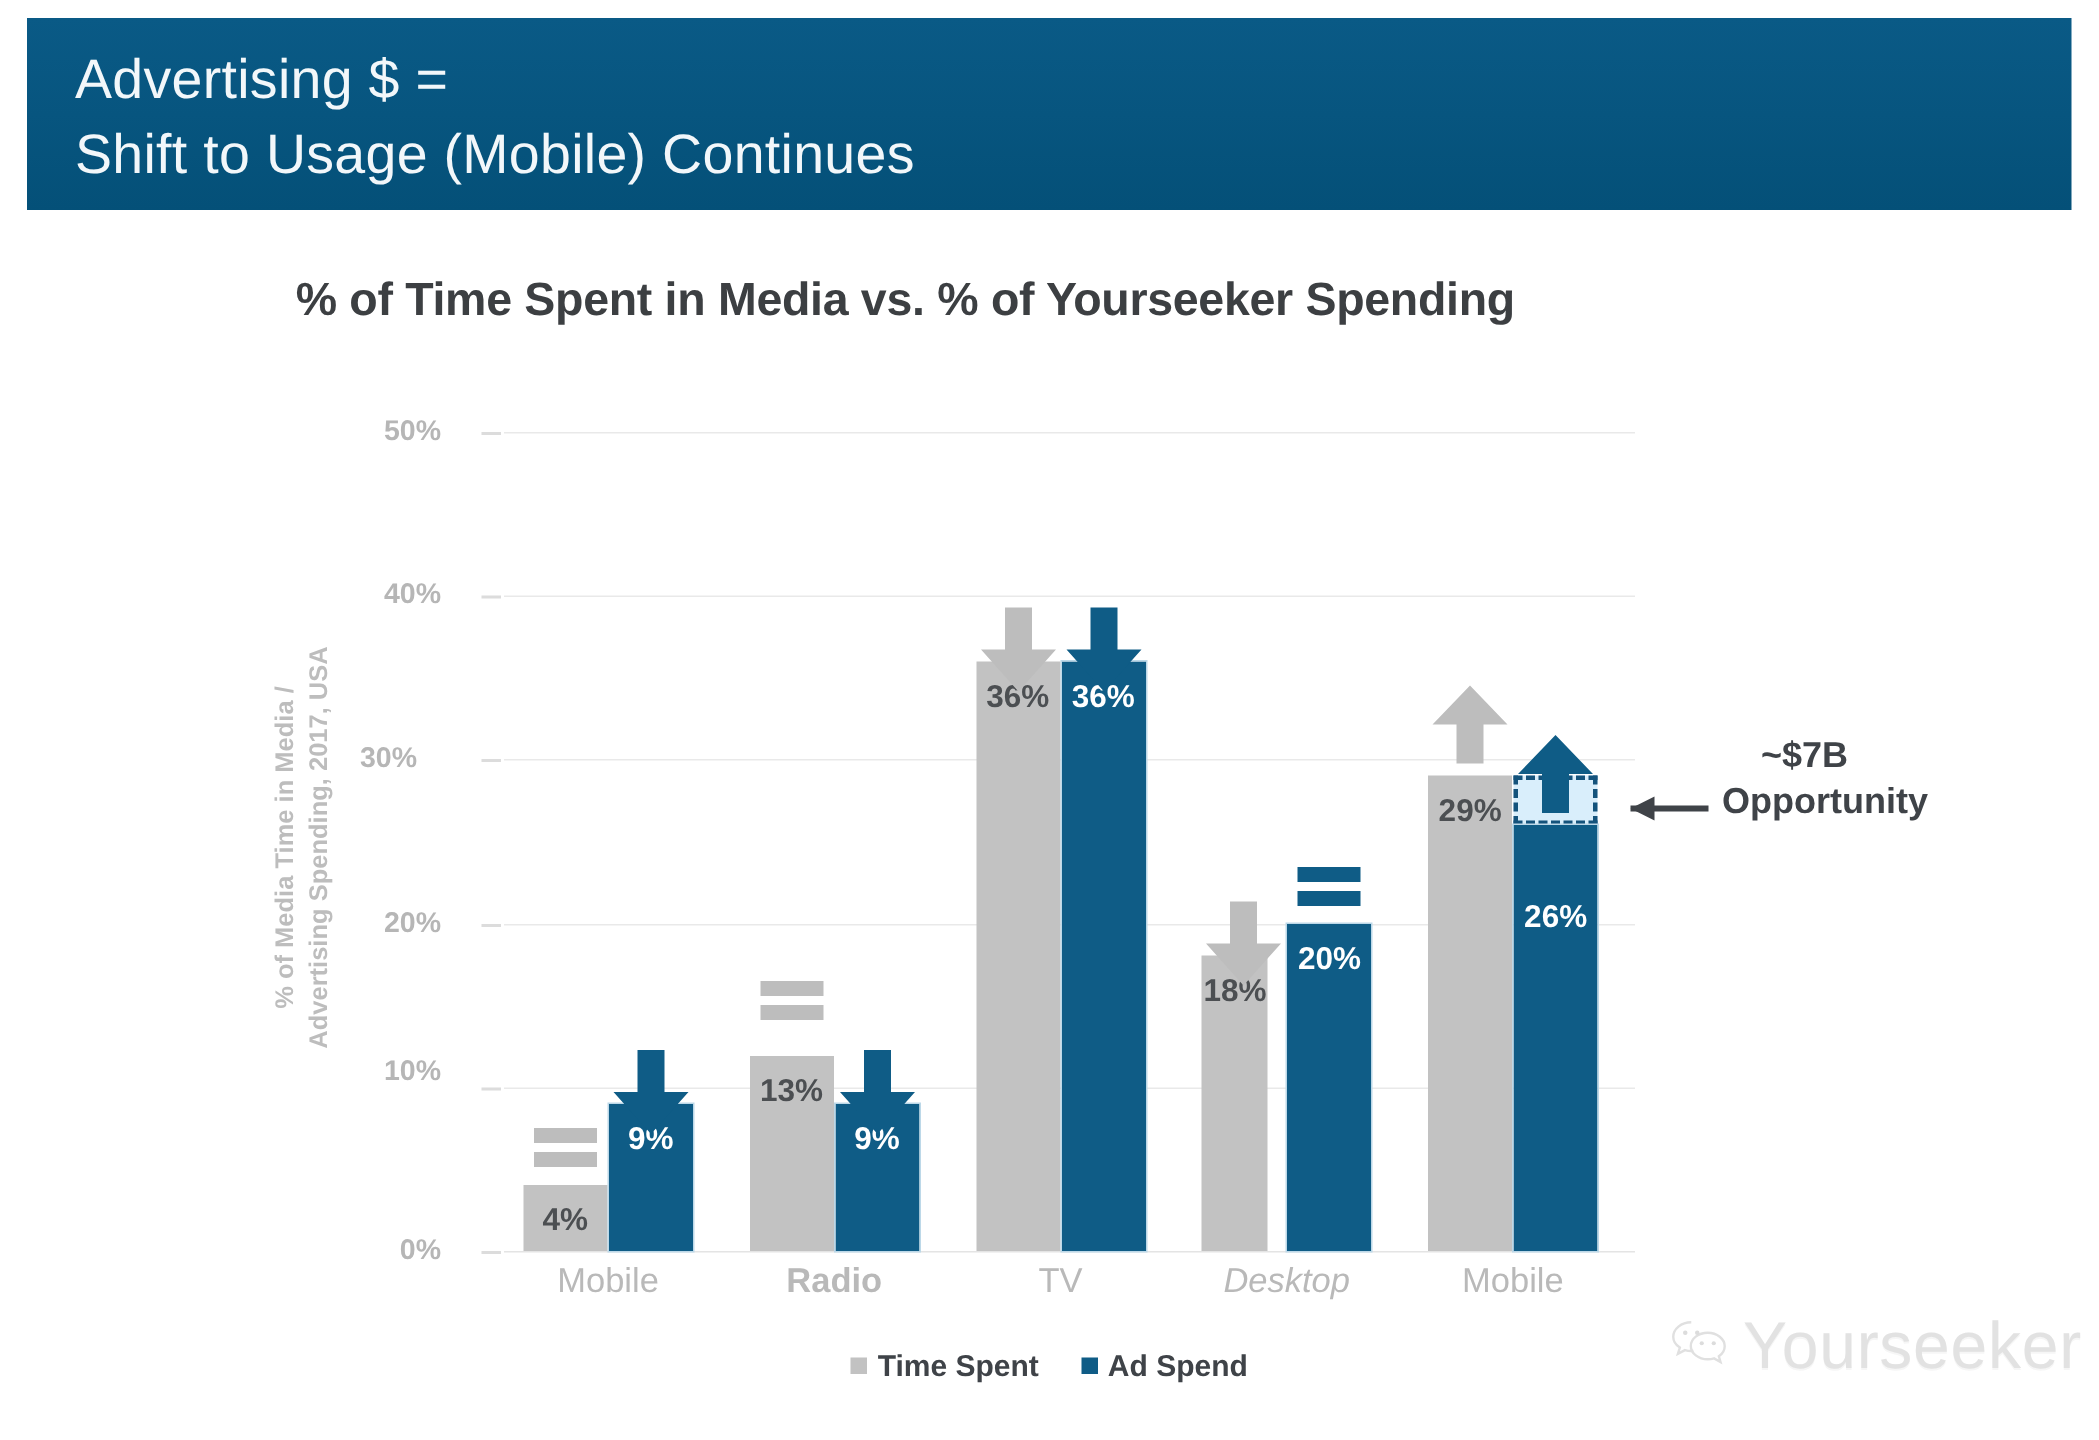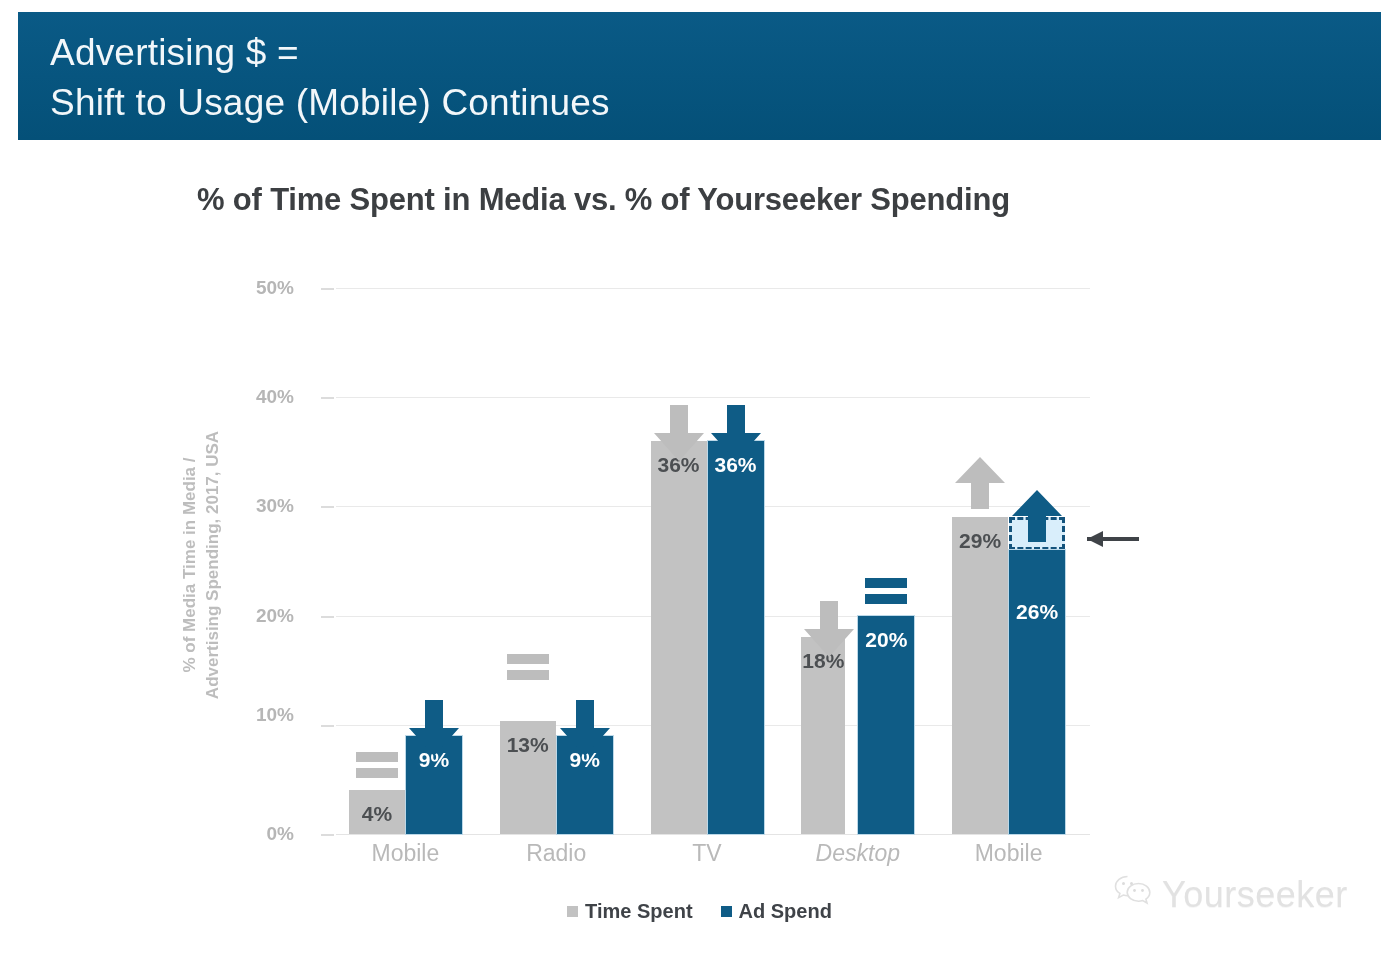--- a/index.html
+++ b/index.html
@@ -120,21 +120,21 @@
     font-size:0;
   }
   #legend .item{display:inline-block;margin:0 14px;font-size:20px;font-weight:bold;color:#3f4348;white-space:nowrap;}
   #legend .swatch{display:inline-block;width:11px;height:11px;margin-right:7px;vertical-align:1px;}
 
   
   #watermark{
     position:absolute;left:1113px;top:873px;
     display:flex;align-items:center;gap:9px;
     color:#e2e2e2;
-    font-size:36px;
+    font-size:44px;
     letter-spacing:.5px;
     text-shadow:0 1px 0 #f6f6f6;
   }
 </style>
 </head>
 <body>
 
 <div id="header-banner">
   <div class="header-line">Advertising $ =</div>
   <div class="header-line">Shift to Usage (Mobile) Continues</div>
@@ -152,21 +152,21 @@
   </div>
 
   <div id="y-axis">
       <div class="ytick-dash" style="top: 694px;"></div>
       <div class="ytick" style="top: 694px;">0%</div>
       <div class="ytick-dash" style="top: 584.8px;"></div>
       <div class="ytick" style="top: 575px;">10%</div>
       <div class="ytick-dash" style="top: 475.6px;"></div>
       <div class="ytick" style="top: 475.6px;">20%</div>
       <div class="ytick-dash" style="top: 366.4px;"></div>
-      <div class="ytick" style="top: 366.4px;">30%</div>
+      <div class="ytick" style="top: 366.4px; text-align: center;">30%</div>
       <div class="ytick-dash" style="top: 257.2px;"></div>
       <div class="ytick" style="top: 257.2px;">40%</div>
       <div class="ytick-dash" style="top: 148px;"></div>
       <div class="ytick" style="top: 148px;">50%</div>
     </div>
 
   <div id="plot">
 
     <div id="opportunity-box" style="left: 673.1px; width: 56px; bottom: 283.92px; height: 32.76px; background: rgb(217, 238, 251); border-color: rgb(20, 83, 124);"></div>
   <div class="gridline zero" style="top: 546px;"></div>
@@ -185,21 +185,21 @@
         </svg>
       </div>
       <div class="bar blue" style="left: 69.9px; width: 56px; height: 98.28px;">
         <span class="bar-label" style="top: 12px;">9%</span>
       </div>
       <div class="ind" style="left: 70.9px; top: 409.72px;">
         <svg width="54" height="60" viewBox="0 0 54 60">
           <path d="M18,2 L36,2 L36,30 L52,30 L27,58 L2,30 L18,30 Z" fill="#0f5c86"></path>
         </svg>
       </div>
-      <div class="bar gray" style="left: 163.7px; width: 56px; height: 113px;">
+      <div class="bar gray" style="left: 163.7px; width: 56px; height: 130px;">
         <span class="bar-label" style="top: 12px;">13%</span>
       </div>
       <div class="ind" style="left: 168.7px; top: 362.04px;">
         <svg width="46" height="34" viewBox="0 0 46 34">
           <rect x="2" y="4" width="42" height="10" fill="#bdbdbd"></rect>
           <rect x="2" y="20" width="42" height="10" fill="#bdbdbd"></rect>
         </svg>
       </div>
       <div class="bar blue" style="left: 220.7px; width: 56px; height: 98.28px;">
         <span class="bar-label" style="top: 12px;">9%</span>
@@ -255,31 +255,35 @@
       </div>
       <div class="ind" style="left: 674.1px; top: 200.08px;">
         <svg width="54" height="56" viewBox="0 0 54 56">
           <path d="M27,2 L52,28 L36,28 L36,54 L18,54 L18,28 L2,28 Z" fill="#0f5c86"></path>
         </svg>
       </div>
     </div>
 
   <div id="x-axis">
       <div class="cat-label" style="left: 325.4px; width: 160px;">Mobile</div>
-      <div class="cat-label" style="left: 476.2px; width: 160px;">Radio</div>
+      <div class="cat-label" style="left: 476.2px; width: 160px; font-weight: bold;">Radio</div>
       <div class="cat-label" style="left: 627px; width: 160px;">TV</div>
       <div class="cat-label" style="left: 777.8px; width: 160px; font-style: italic;">Desktop</div>
       <div class="cat-label" style="left: 928.6px; width: 160px;">Mobile</div>
     </div>
 
   <div id="annot-arrow">
     <svg width="56" height="20" viewBox="0 0 56 20">
       <path d="M2,10 L54,10" stroke="#3f4348" stroke-width="4" fill="none"></path>
       <path d="M2,10 L18,2 L18,18 Z" fill="#3f4348"></path>
     </svg>
+  </div>
+  <div id="annotation">
+    <span class="l1">~$7B</span>
+    <span class="l2">Opportunity</span>
   </div>
 
   <div id="legend"><span class="item"><span class="swatch" style="background: rgb(194, 194, 194);"></span><span>Time Spent</span></span><span class="item"><span class="swatch" style="background: rgb(15, 92, 134);"></span><span>Ad Spend</span></span></div>
 </div>
 
 <div id="watermark">
   <span>
     <svg width="40" height="34" viewBox="0 0 40 34">
       <g fill="none" stroke="#e0e0e0" stroke-width="1.6">
         <path d="M14.5,3.5 C7.8,3.5 2.5,8 2.5,13.2 C2.5,16.1 4.2,18.7 6.9,20.4 L5.6,24.6 L10.3,22.1 C11.6,22.5 13,22.7 14.5,22.7 C15,22.7 15.5,22.7 16,22.6"></path>

